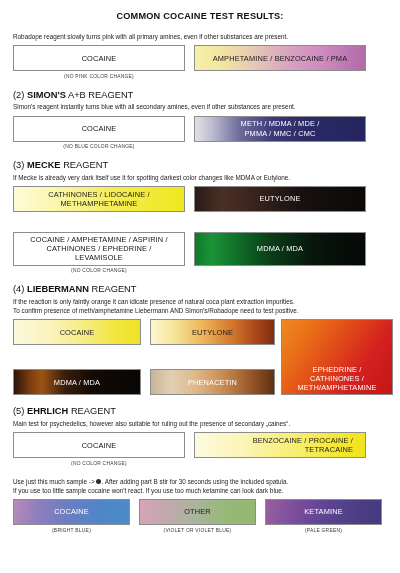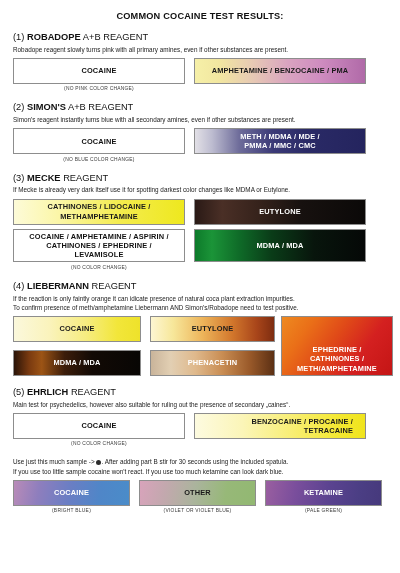--- a/index.html
+++ b/index.html
@@ -59,35 +59,34 @@
     background: #2b2b2b;
     vertical-align: -0.5px;
     margin: 0 1px;
   }
   .rows { display: block; }
   .row {
     display: flex;
     gap: 9px;
     align-items: stretch;
   }
-  .row + .row { margin-top: 4px; }
+  .row + .row { margin-top: 20px; }
   .swatch {
     border: 1px solid #8d8d8d;
     box-sizing: border-box;
     display: flex;
     align-items: center;
     justify-content: center;
     text-align: center;
     font-size: 7.4px;
     line-height: 1.25;
     letter-spacing: 0.15px;
     color: #111;
     min-height: 26px;
     padding: 2px 12px;
-    font-weight: bold;
   }
   .swatch.two-line { min-height: 26px; }
   .swatch .lbl { display: block; }
   .caption {
     font-size: 4.9px;
     letter-spacing: 0.25px;
     color: #3a3a3a;
     text-align: center;
     margin-top: 2.5px;
   }
@@ -108,25 +107,20 @@
   .white-box { background: #ffffff; }
 </style>
 </head>
 <body>
 
 <div class="page">
 
   <div class="doc-title">COMMON COCAINE TEST RESULTS:</div>
 
   <div class="section">
-    <div class="section-head">
-      <span class="num">(1)</span>
-      <span class="name">ROBADOPE</span>
-      <span class="rest">A+B REAGENT</span>
-    </div>
     <div class="section-desc">
       <span class="desc-line">Robadope reagent slowly turns pink with all primary amines, even if other substances are present.</span>
     </div>
     <div class="rows">
       <div class="row">
         <div class="swatch half white-box">
           <span class="lbl">COCAINE</span>
         </div>
         <div class="swatch half" id="sw-robadope-positive" style="background: linear-gradient(90deg, rgb(246, 240, 168) 0%, rgb(242, 231, 160) 14%, rgb(231, 201, 180) 34%, rgb(217, 163, 192) 55%, rgb(207, 140, 192) 74%, rgb(176, 106, 168) 100%); color: rgb(26, 26, 26);">
           <span class="lbl">AMPHETAMINE / BENZOCAINE / PMA</span>

